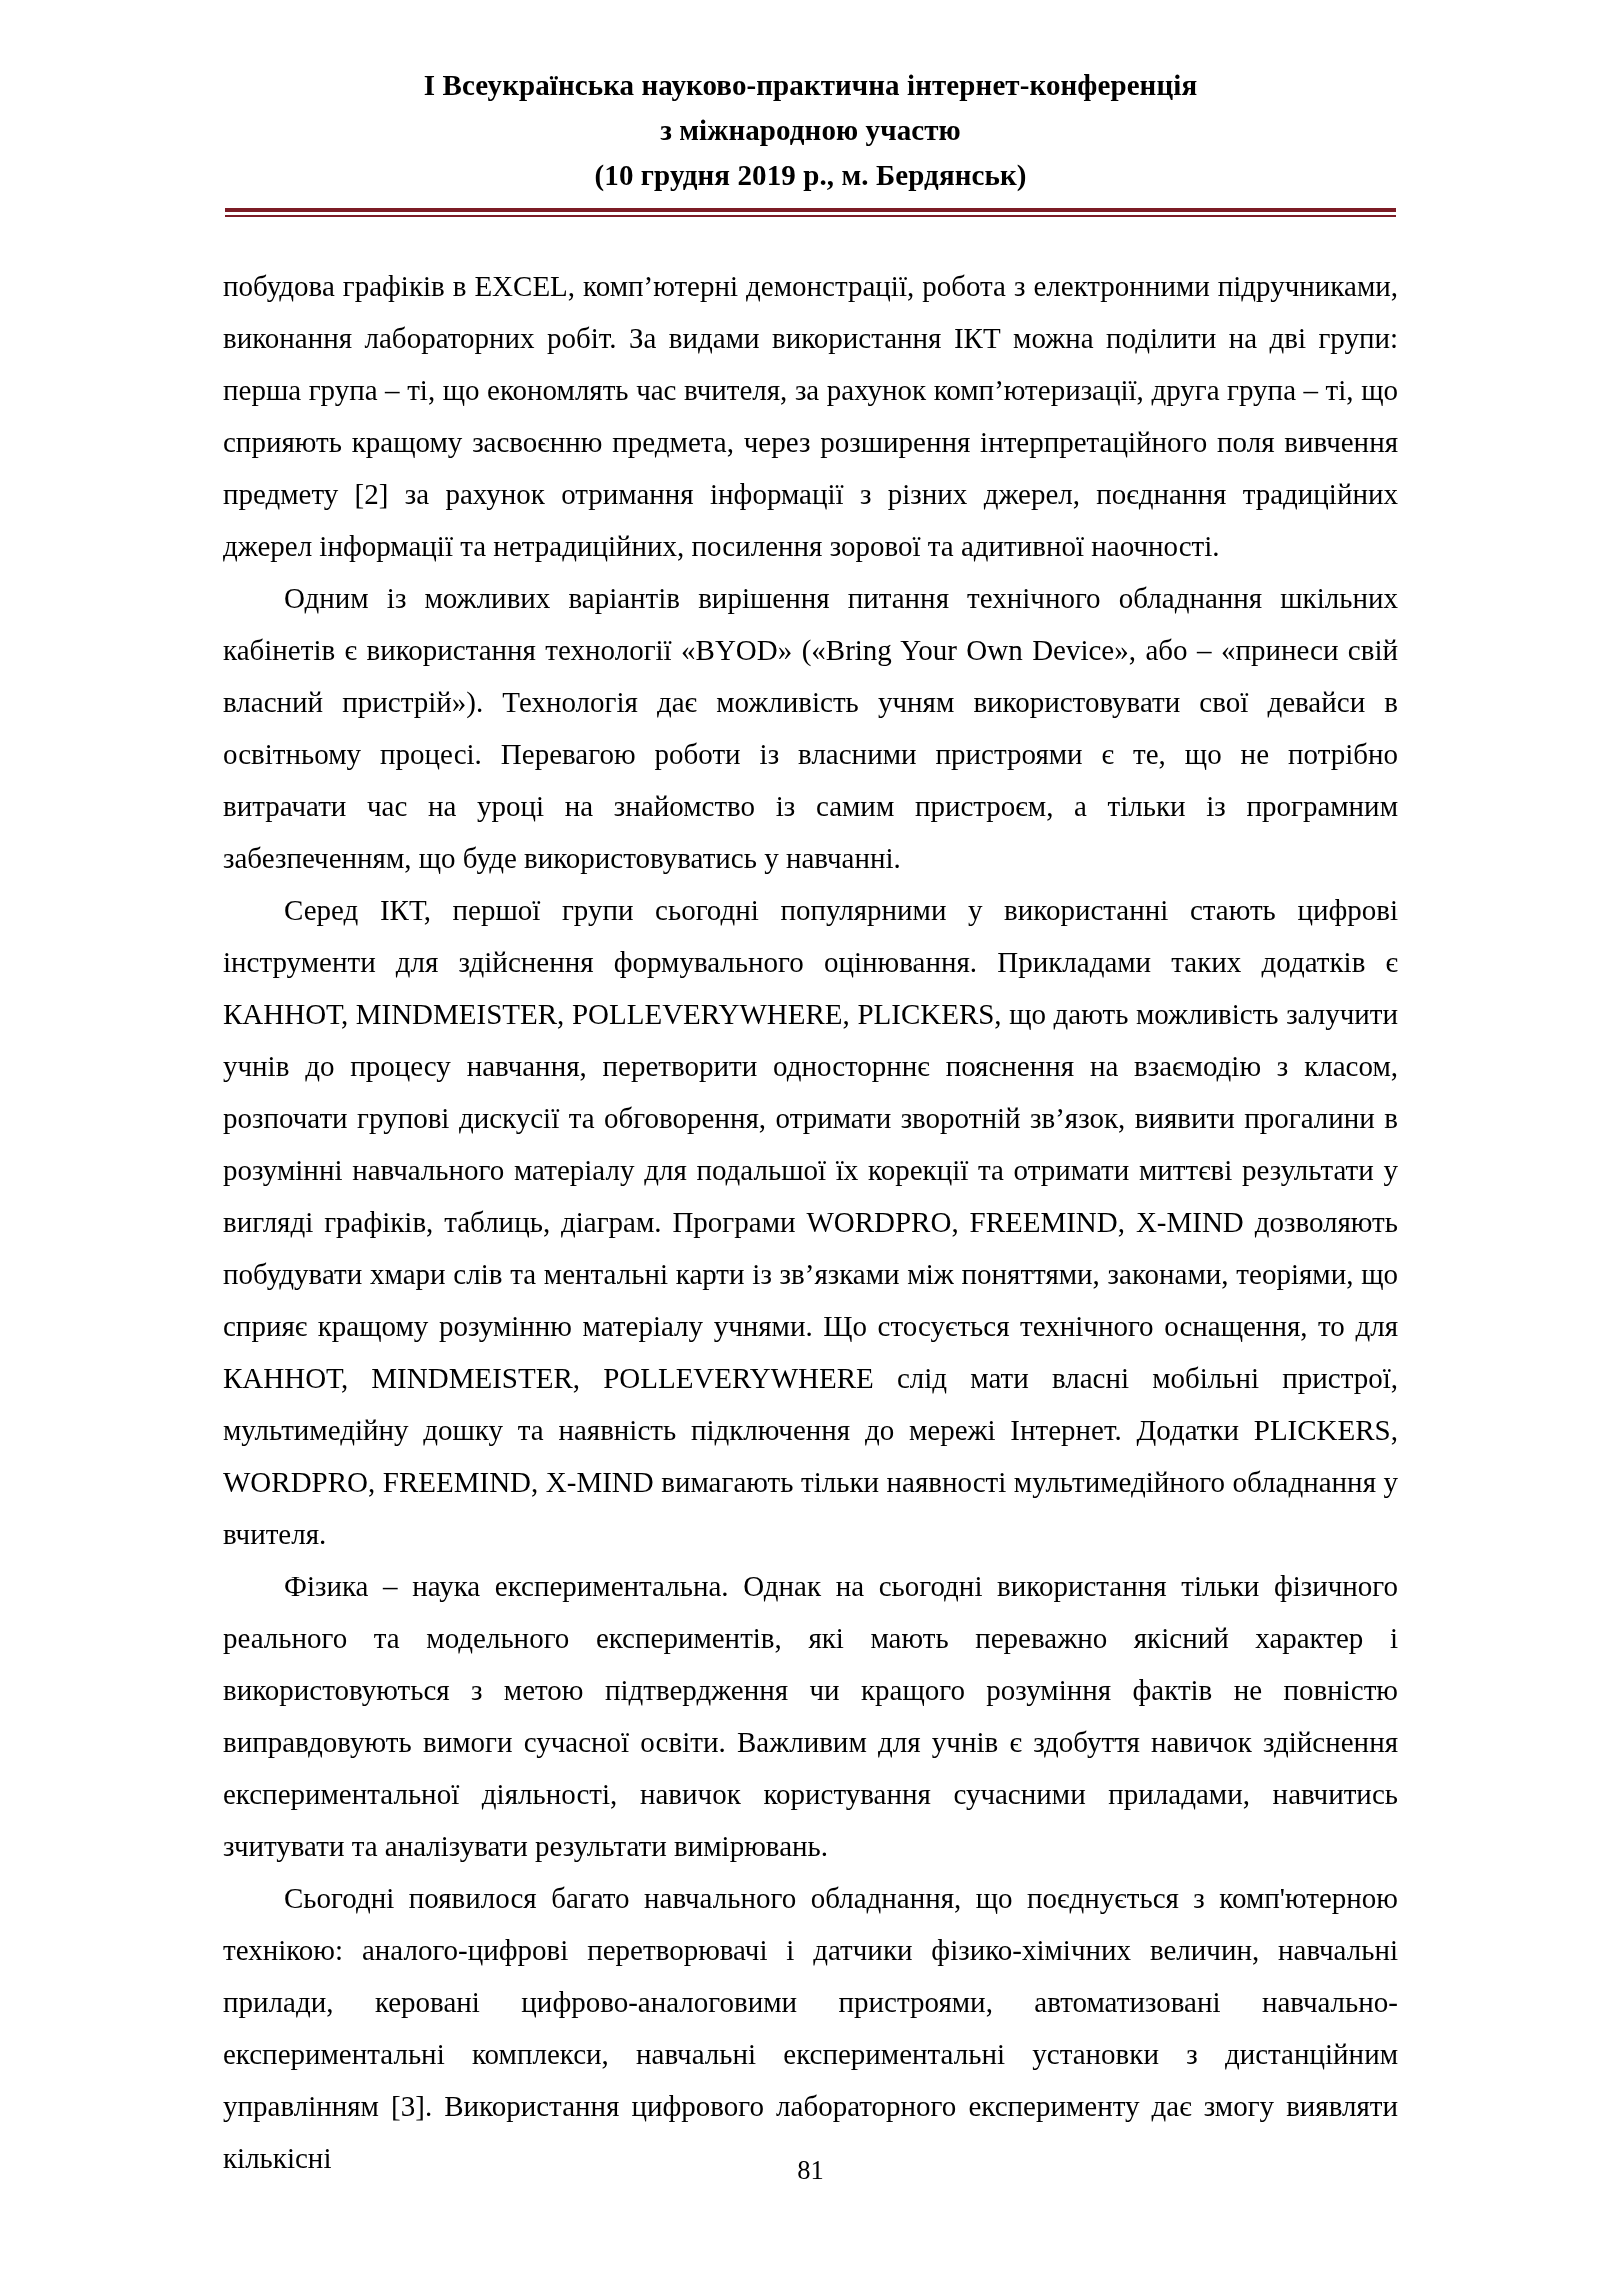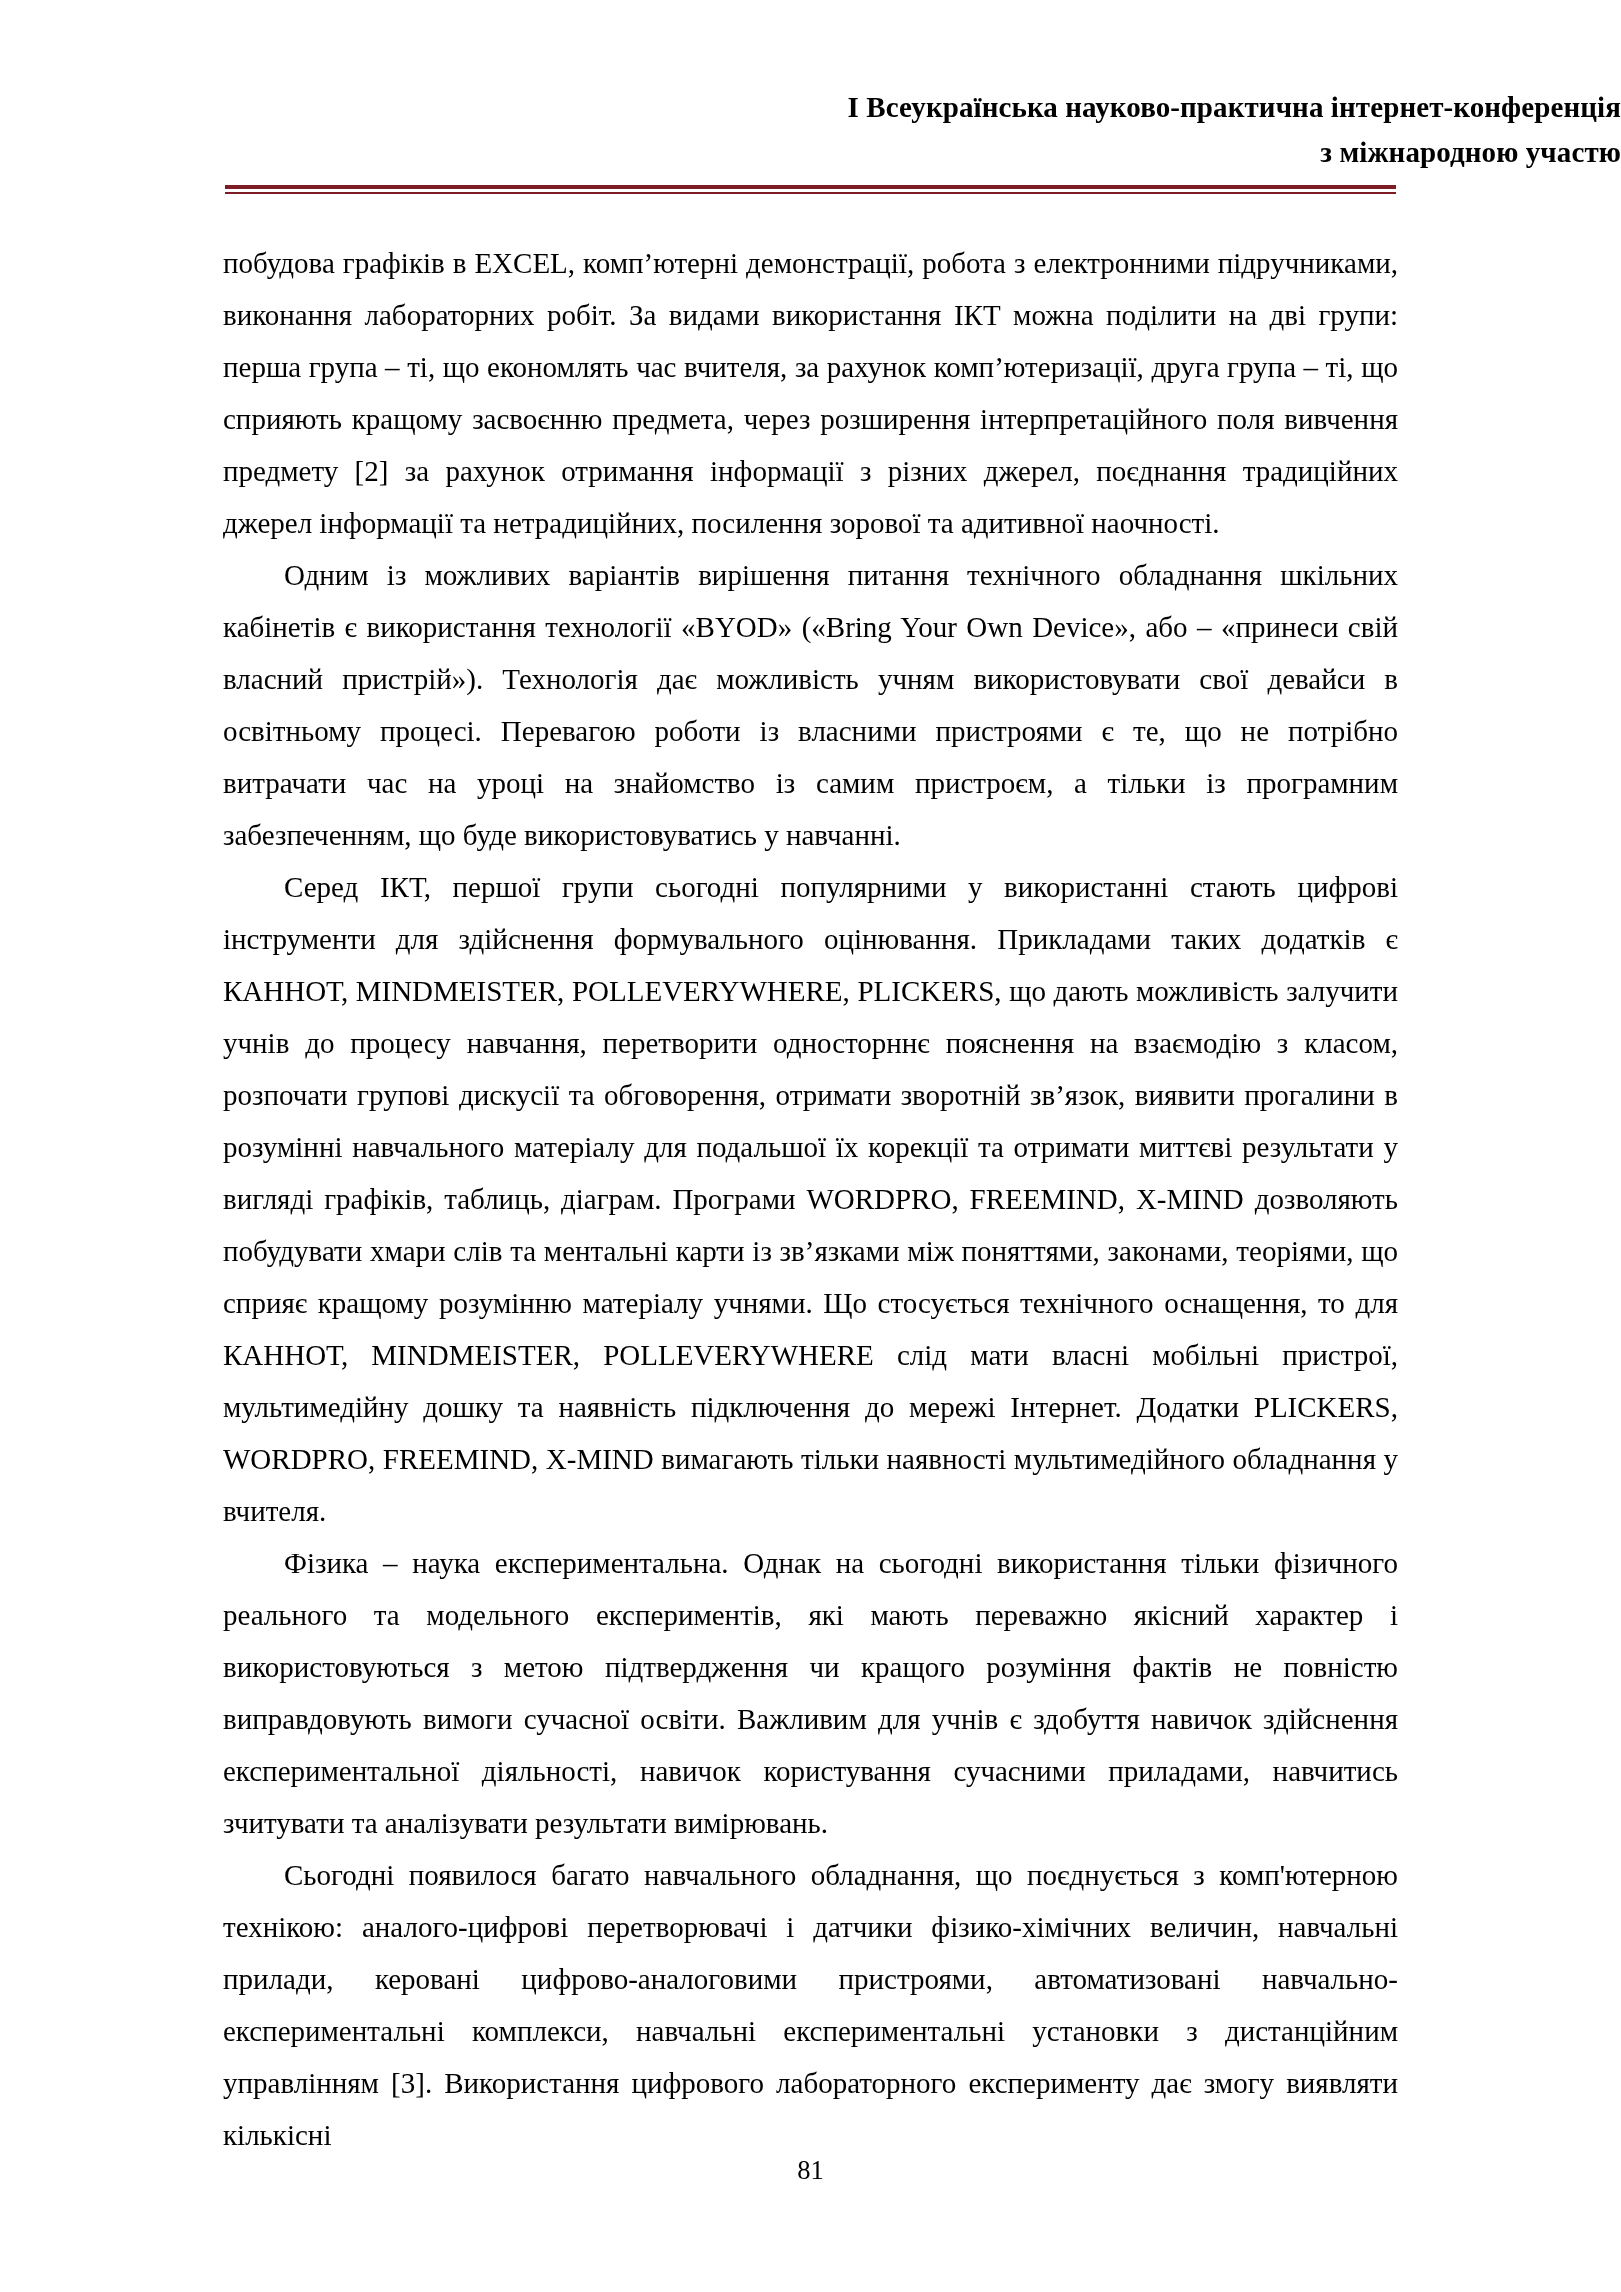--- a/index.html
+++ b/index.html
@@ -16,22 +16,22 @@
     overflow: hidden;
   }
   .page {
     width: 1621px;
     height: 2293px;
     box-sizing: border-box;
     padding: 0;
     position: relative;
   }
   .header {
-    text-align: right;
-    padding-top: 85px;
+    text-align: center;
+    padding-top: 63px;
   }
   .header-line {
     font-weight: bold;
     font-size: 29px;
     line-height: 45px;
     letter-spacing: 0.1px;
   }
   .rule-wrap {
     margin: 9.8px 225px 0 225px;
   }
@@ -67,20 +67,21 @@
   }
 </style>
 </head>
 <body>
 
 <div class="page">
 
   <div class="header">
     <div class="header-line">І Всеукраїнська науково-практична інтернет-конференція</div>
     <div class="header-line">з міжнародною участю</div>
+    <div class="header-line">(10 грудня 2019 р., м. Бердянськ)</div>
   </div>
 
   <div class="rule-wrap">
     <div class="rule-thick"></div>
     <div class="rule-thin"></div>
   </div>
 
   <div class="content">
     <p class="no-indent">побудова графіків в EXCEL, комп’ютерні демонстрації, робота з електронними підручниками, виконання лабораторних робіт. За видами використання ІКТ можна поділити на дві групи: перша група – ті, що економлять час вчителя, за рахунок комп’ютеризації, друга група – ті,  що сприяють кращому засвоєнню предмета, через розширення інтерпретаційного поля вивчення предмету [2] за рахунок отримання інформації з різних джерел, поєднання традиційних джерел інформації та нетрадиційних, посилення зорової та адитивної наочності.</p>
     <p>Одним із можливих варіантів вирішення питання технічного обладнання шкільних кабінетів є використання технології «BYOD» («Bring Your Own Device», або – «принеси свій власний пристрій»). Технологія дає можливість учням використовувати свої девайси в освітньому процесі. Перевагою роботи із власними пристроями є те, що не потрібно витрачати час на уроці на знайомство із самим пристроєм, а тільки із програмним забезпеченням, що буде використовуватись у навчанні.</p>

